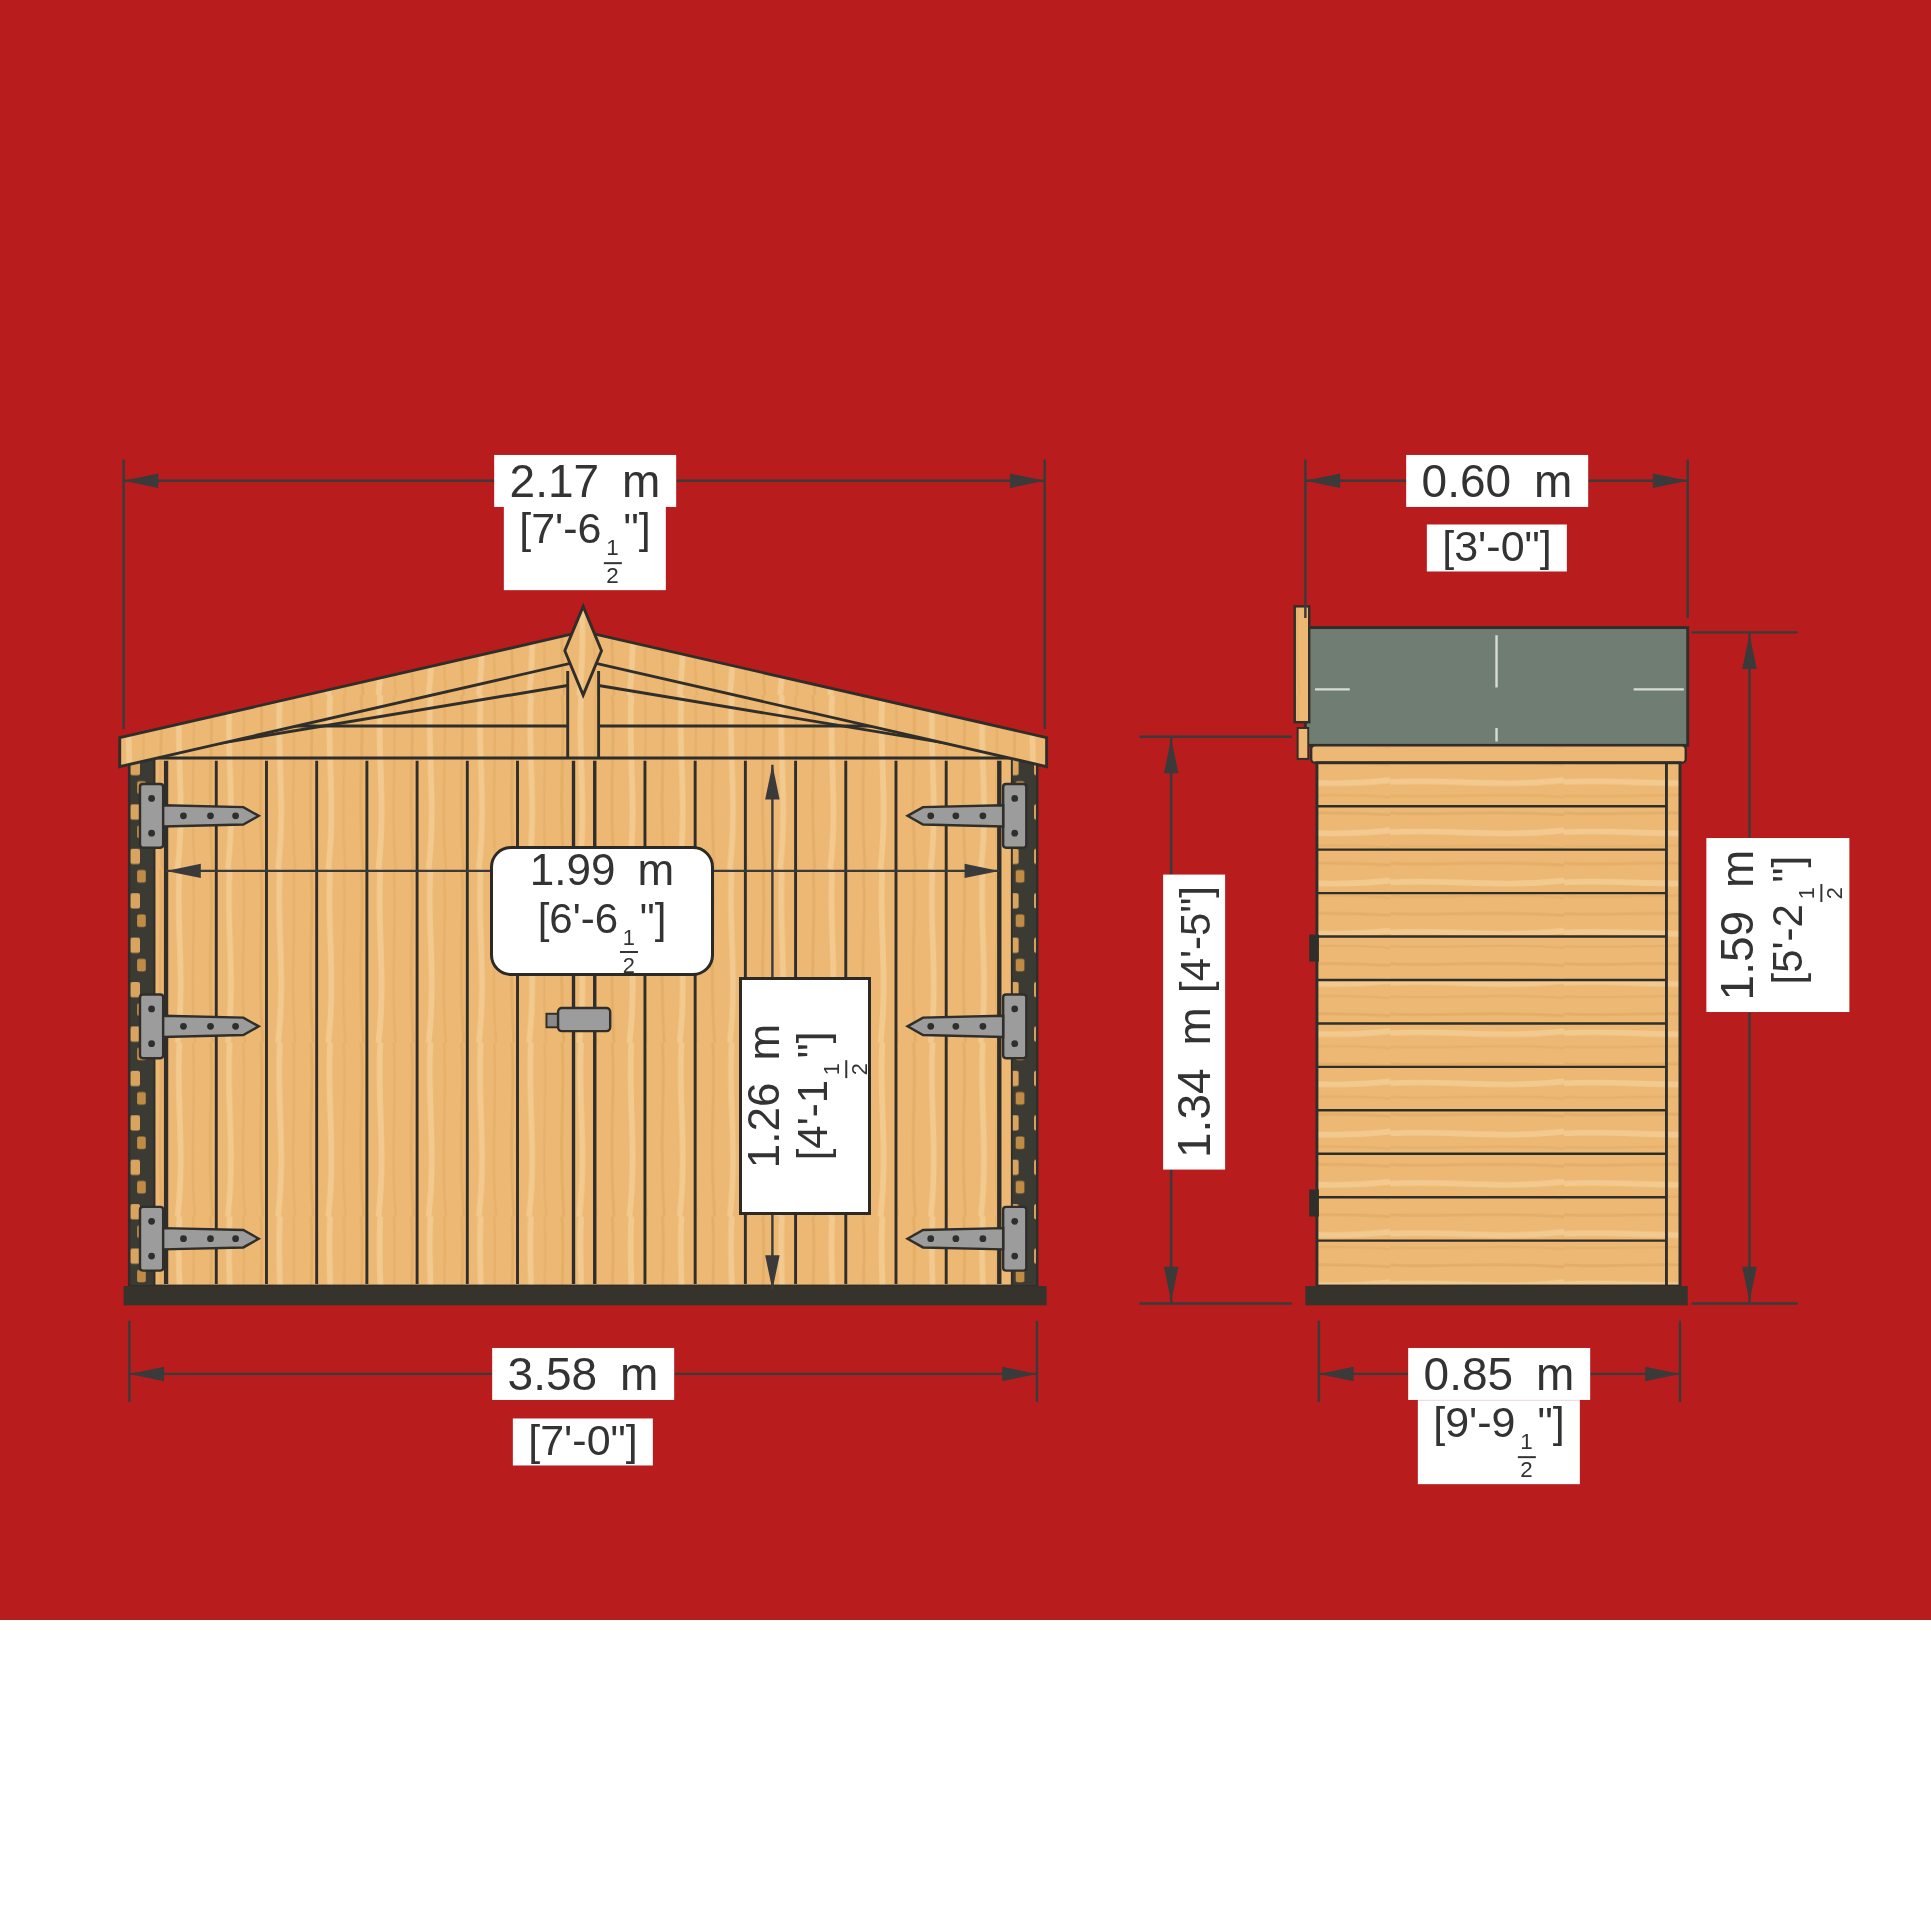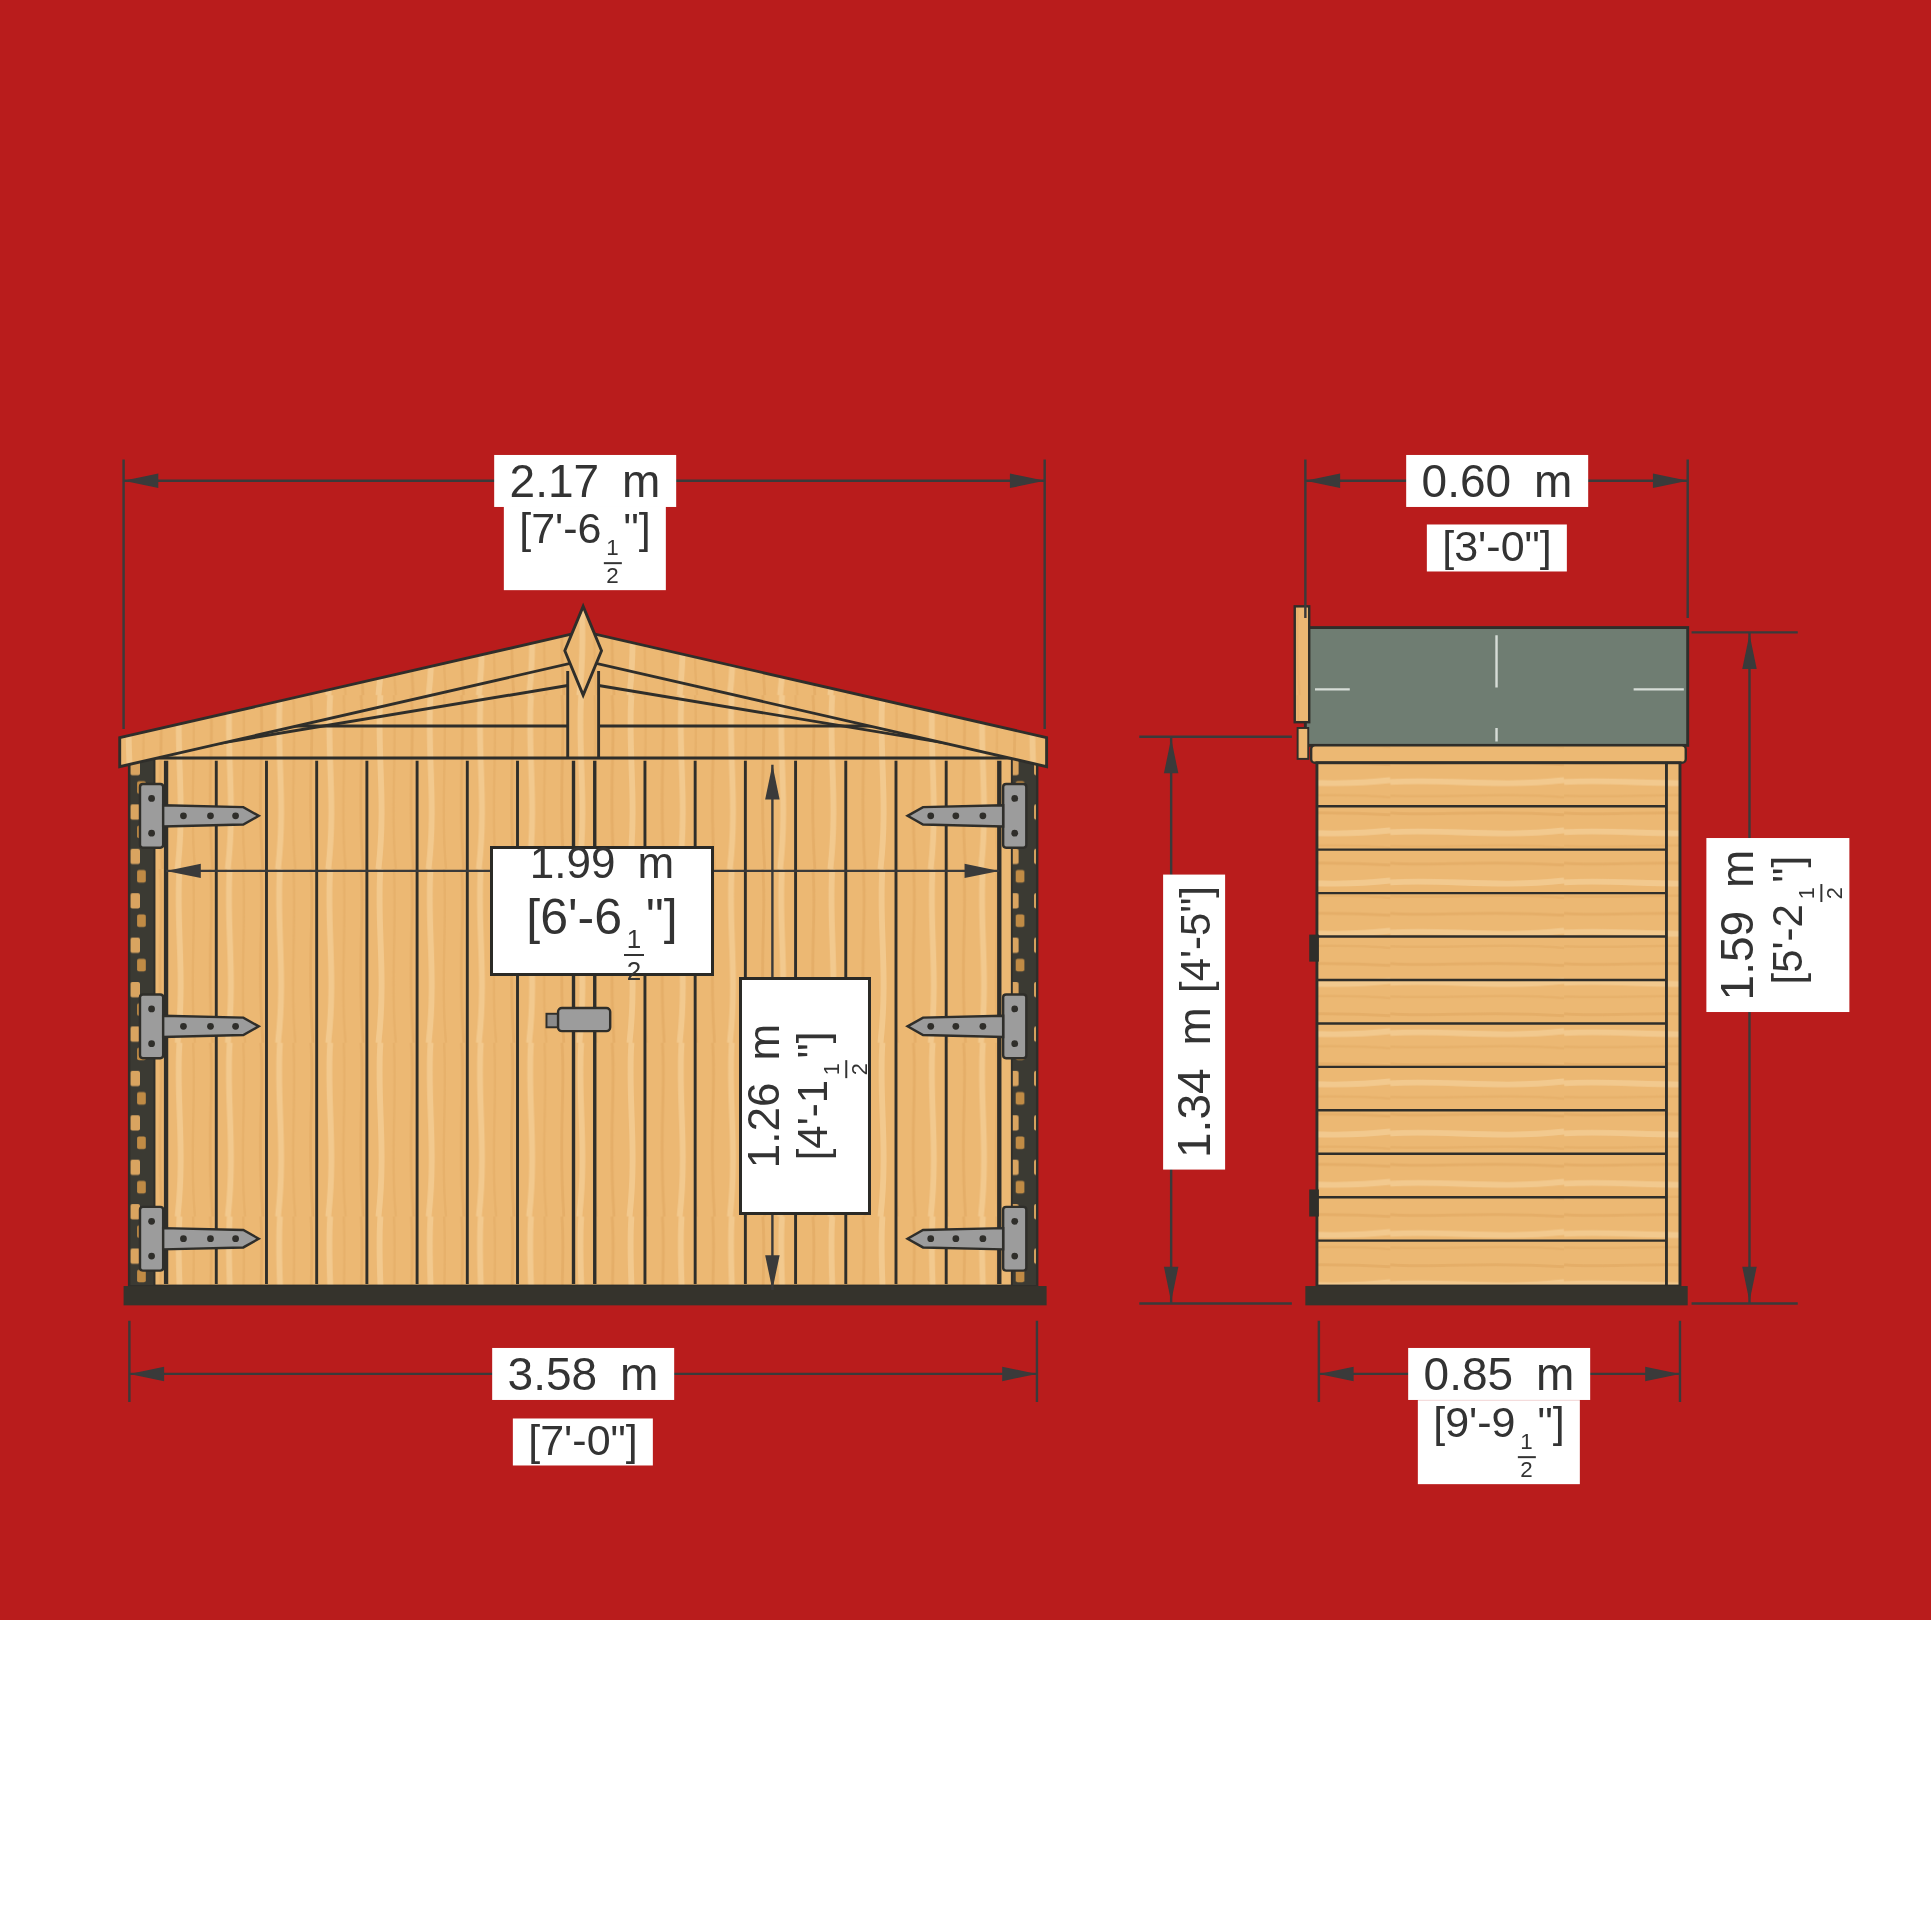--- a/index.html
+++ b/index.html
@@ -32,23 +32,23 @@
     background:#fff;padding:3.9px 11.6px;color:#333;text-align:center;
   }
   .rotlabel .line1{font-size:46px;white-space:nowrap;}
   .rotlabel .line2{font-size:42px;white-space:nowrap;}
   .dimbox{
     position:absolute;
     background:#fff;border:3.9px solid #2b2a26;
     display:flex;flex-direction:column;align-items:center;justify-content:center;
     color:#333;text-align:center;
   }
-  #door-width-box{left:490px;top:846px;width:218px;height:124px;}
+  #door-width-box{left:490px;top:846px;width:218px;height:124px;border-radius:21px;}
   #door-width-box .line1{font-size:44px;white-space:nowrap;}
-  #door-width-box .line2{font-size:50px;white-space:nowrap;text-align:center;}
+  #door-width-box .line2{font-size:42px;white-space:nowrap;text-align:center;}
   #door-height-box{left:739px;top:977px;width:126px;height:232px;}
   .rotwrap{
     position:absolute;left:50%;top:50%;
     transform:translate(-50%,-50%) rotate(-90deg);
     text-align:center;color:#333;
   }
   .rotwrap .line1{font-size:44px;white-space:nowrap;}
   .rotwrap .line2{font-size:42px;white-space:nowrap;}
 </style>
 </head>

